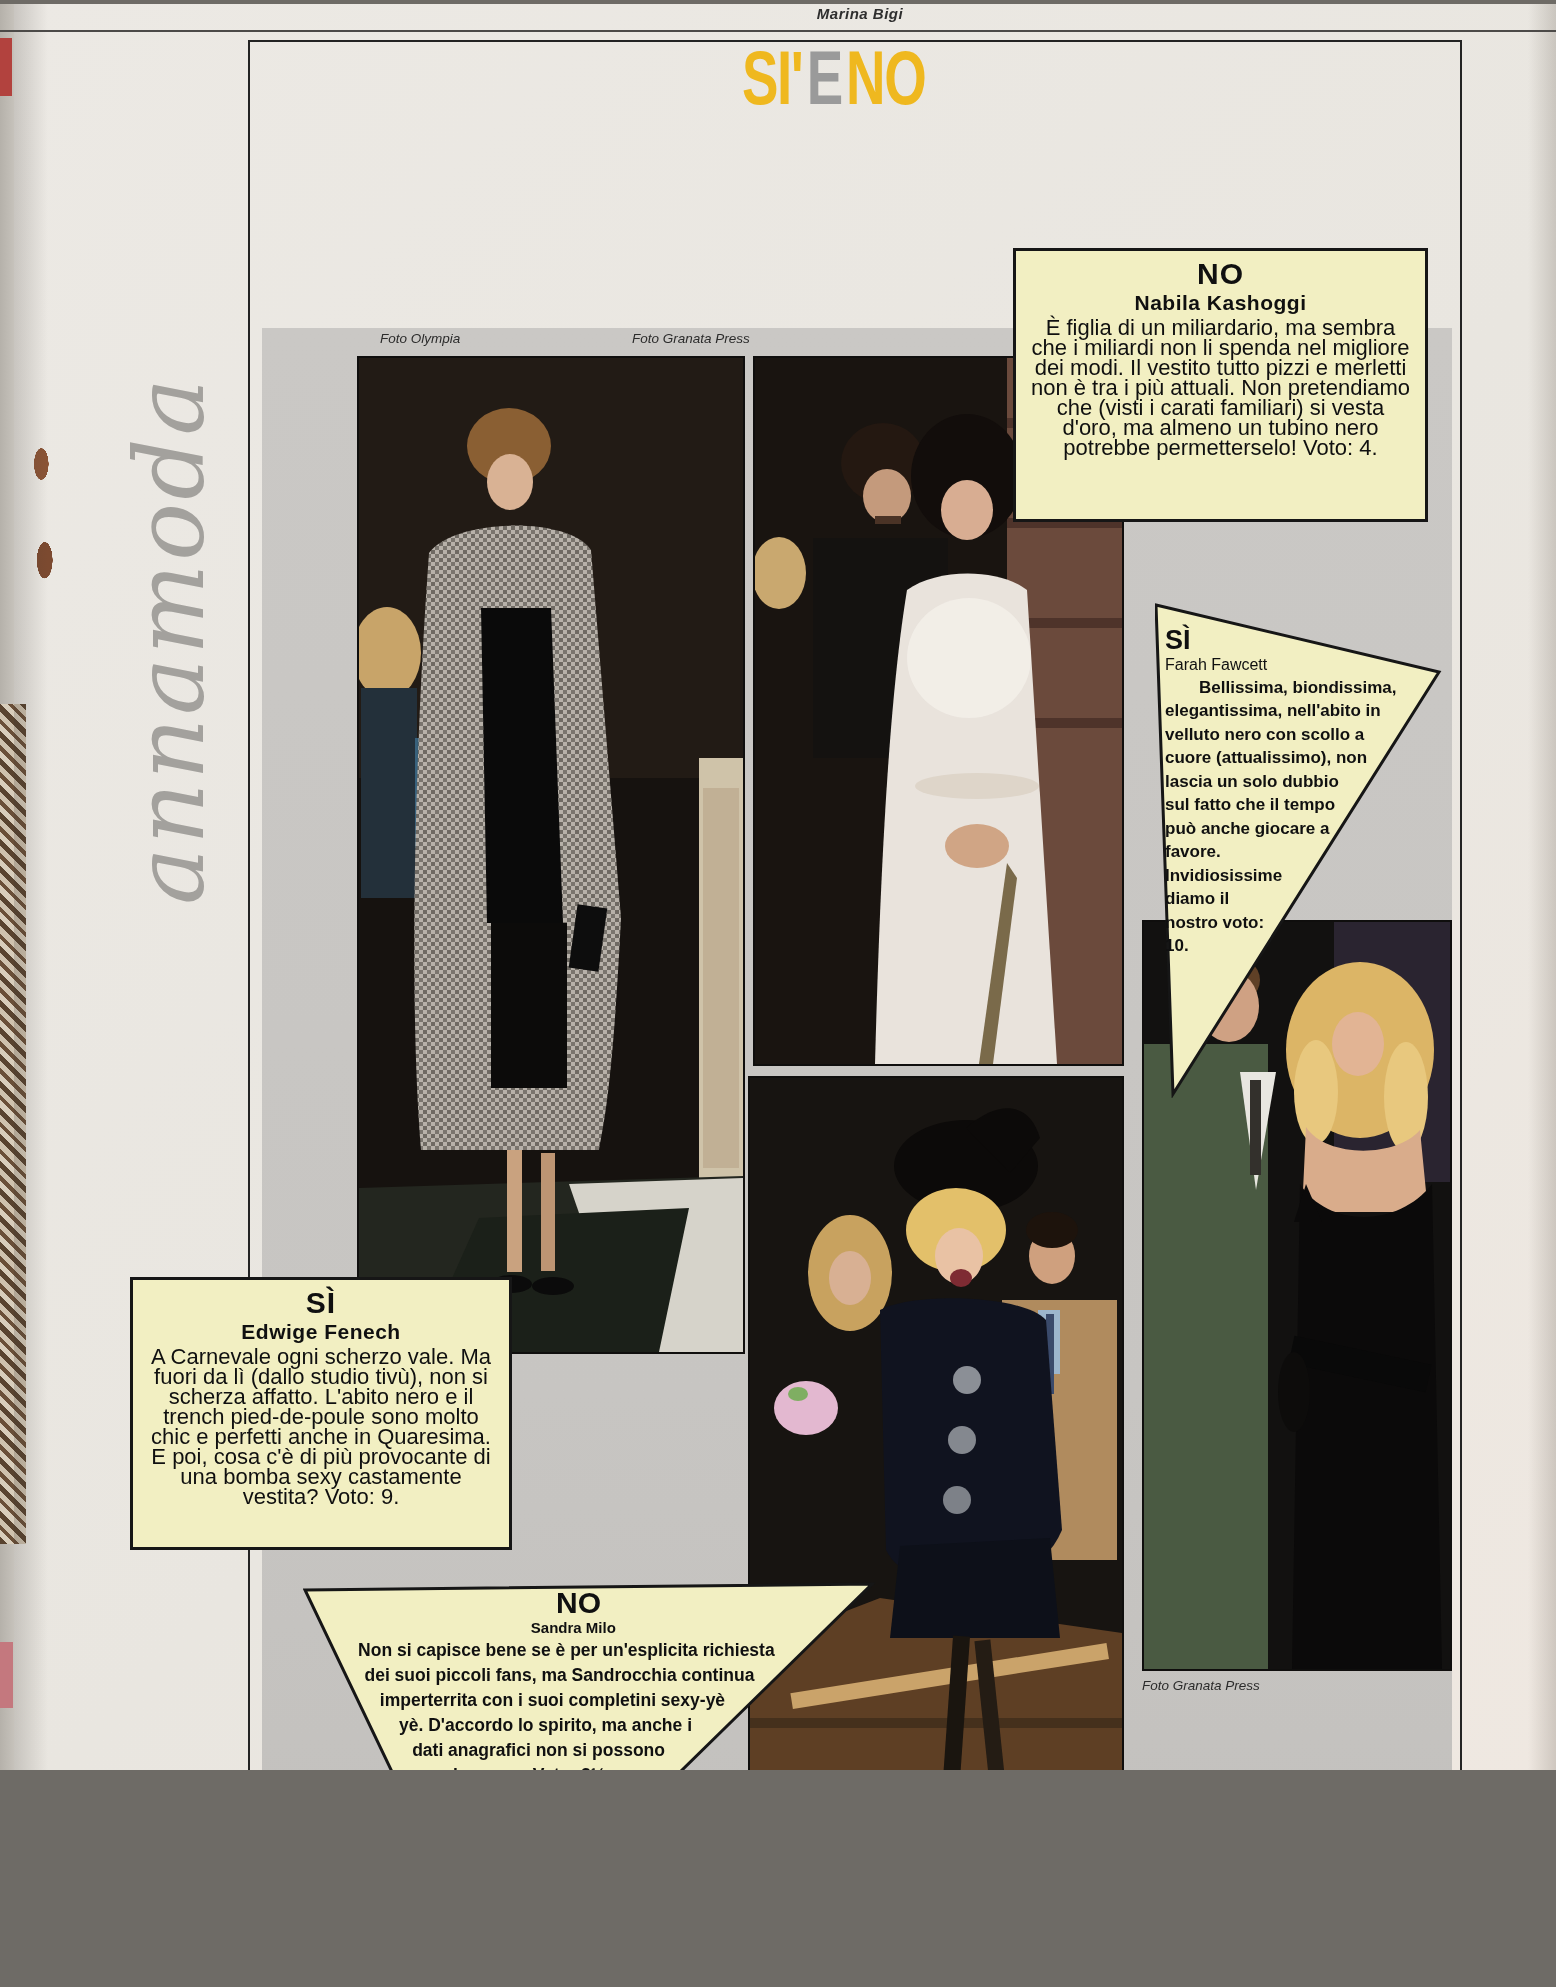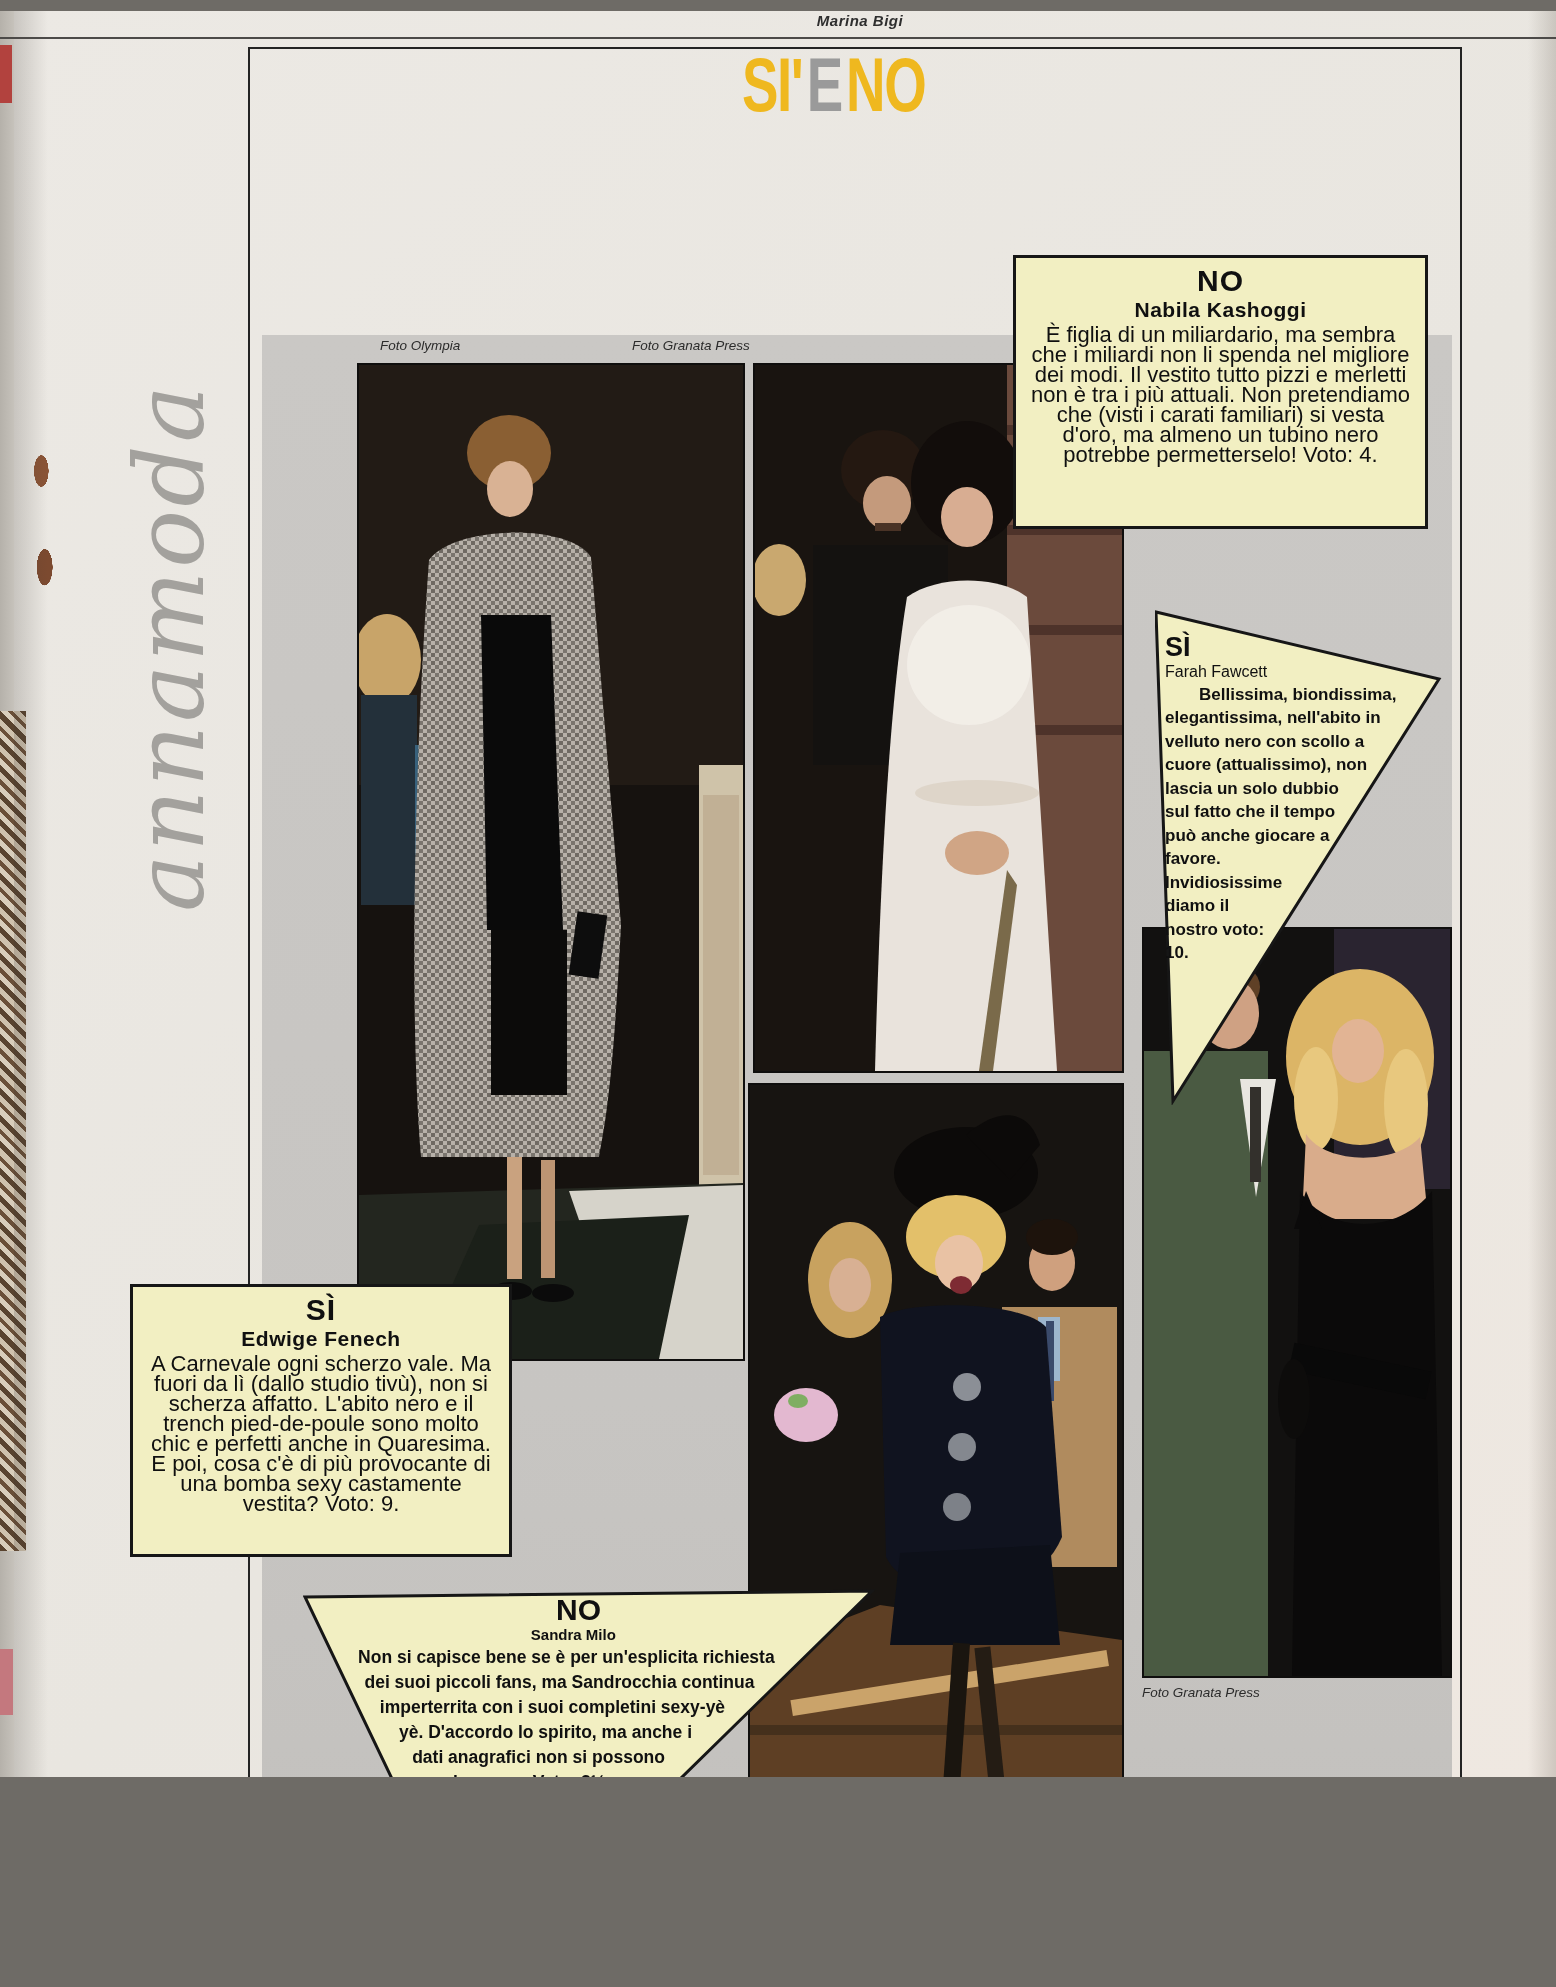--- a/index.html
+++ b/index.html
@@ -1,16 +1,16 @@
 <!DOCTYPE html>
 <html><head>
 <meta charset="utf-8">
 <style>
   html,body{margin:0;padding:0;background:#6e6b66;}
-  .page{position:relative;width:1556px;height:1766px;margin:11px auto;
+  .page{position:relative;width:1556px;height:1766px;margin:4px auto;
         background:linear-gradient(135deg,#ece9e4 0%,#e9e6e0 55%,#efe8e1 100%);
         overflow:hidden;font-family:"Liberation Sans",sans-serif;}
   
   .edge-strip{position:absolute;left:0;top:0;width:14px;height:100%;
         background:linear-gradient(to right,#b5b1aa,#c6c2bb);}
   .fold-shadow{position:absolute;left:14px;top:0;width:34px;height:100%;
         background:linear-gradient(to right,rgba(60,55,50,.20),rgba(60,55,50,0));}
   .red-mark{position:absolute;left:0;top:34px;width:12px;height:58px;background:#b2423e;}
   .pink-mark{position:absolute;left:0;top:1638px;width:13px;height:66px;background:#c4787e;}
   .brown-marks{position:absolute;left:26px;top:425px;width:34px;height:175px;

